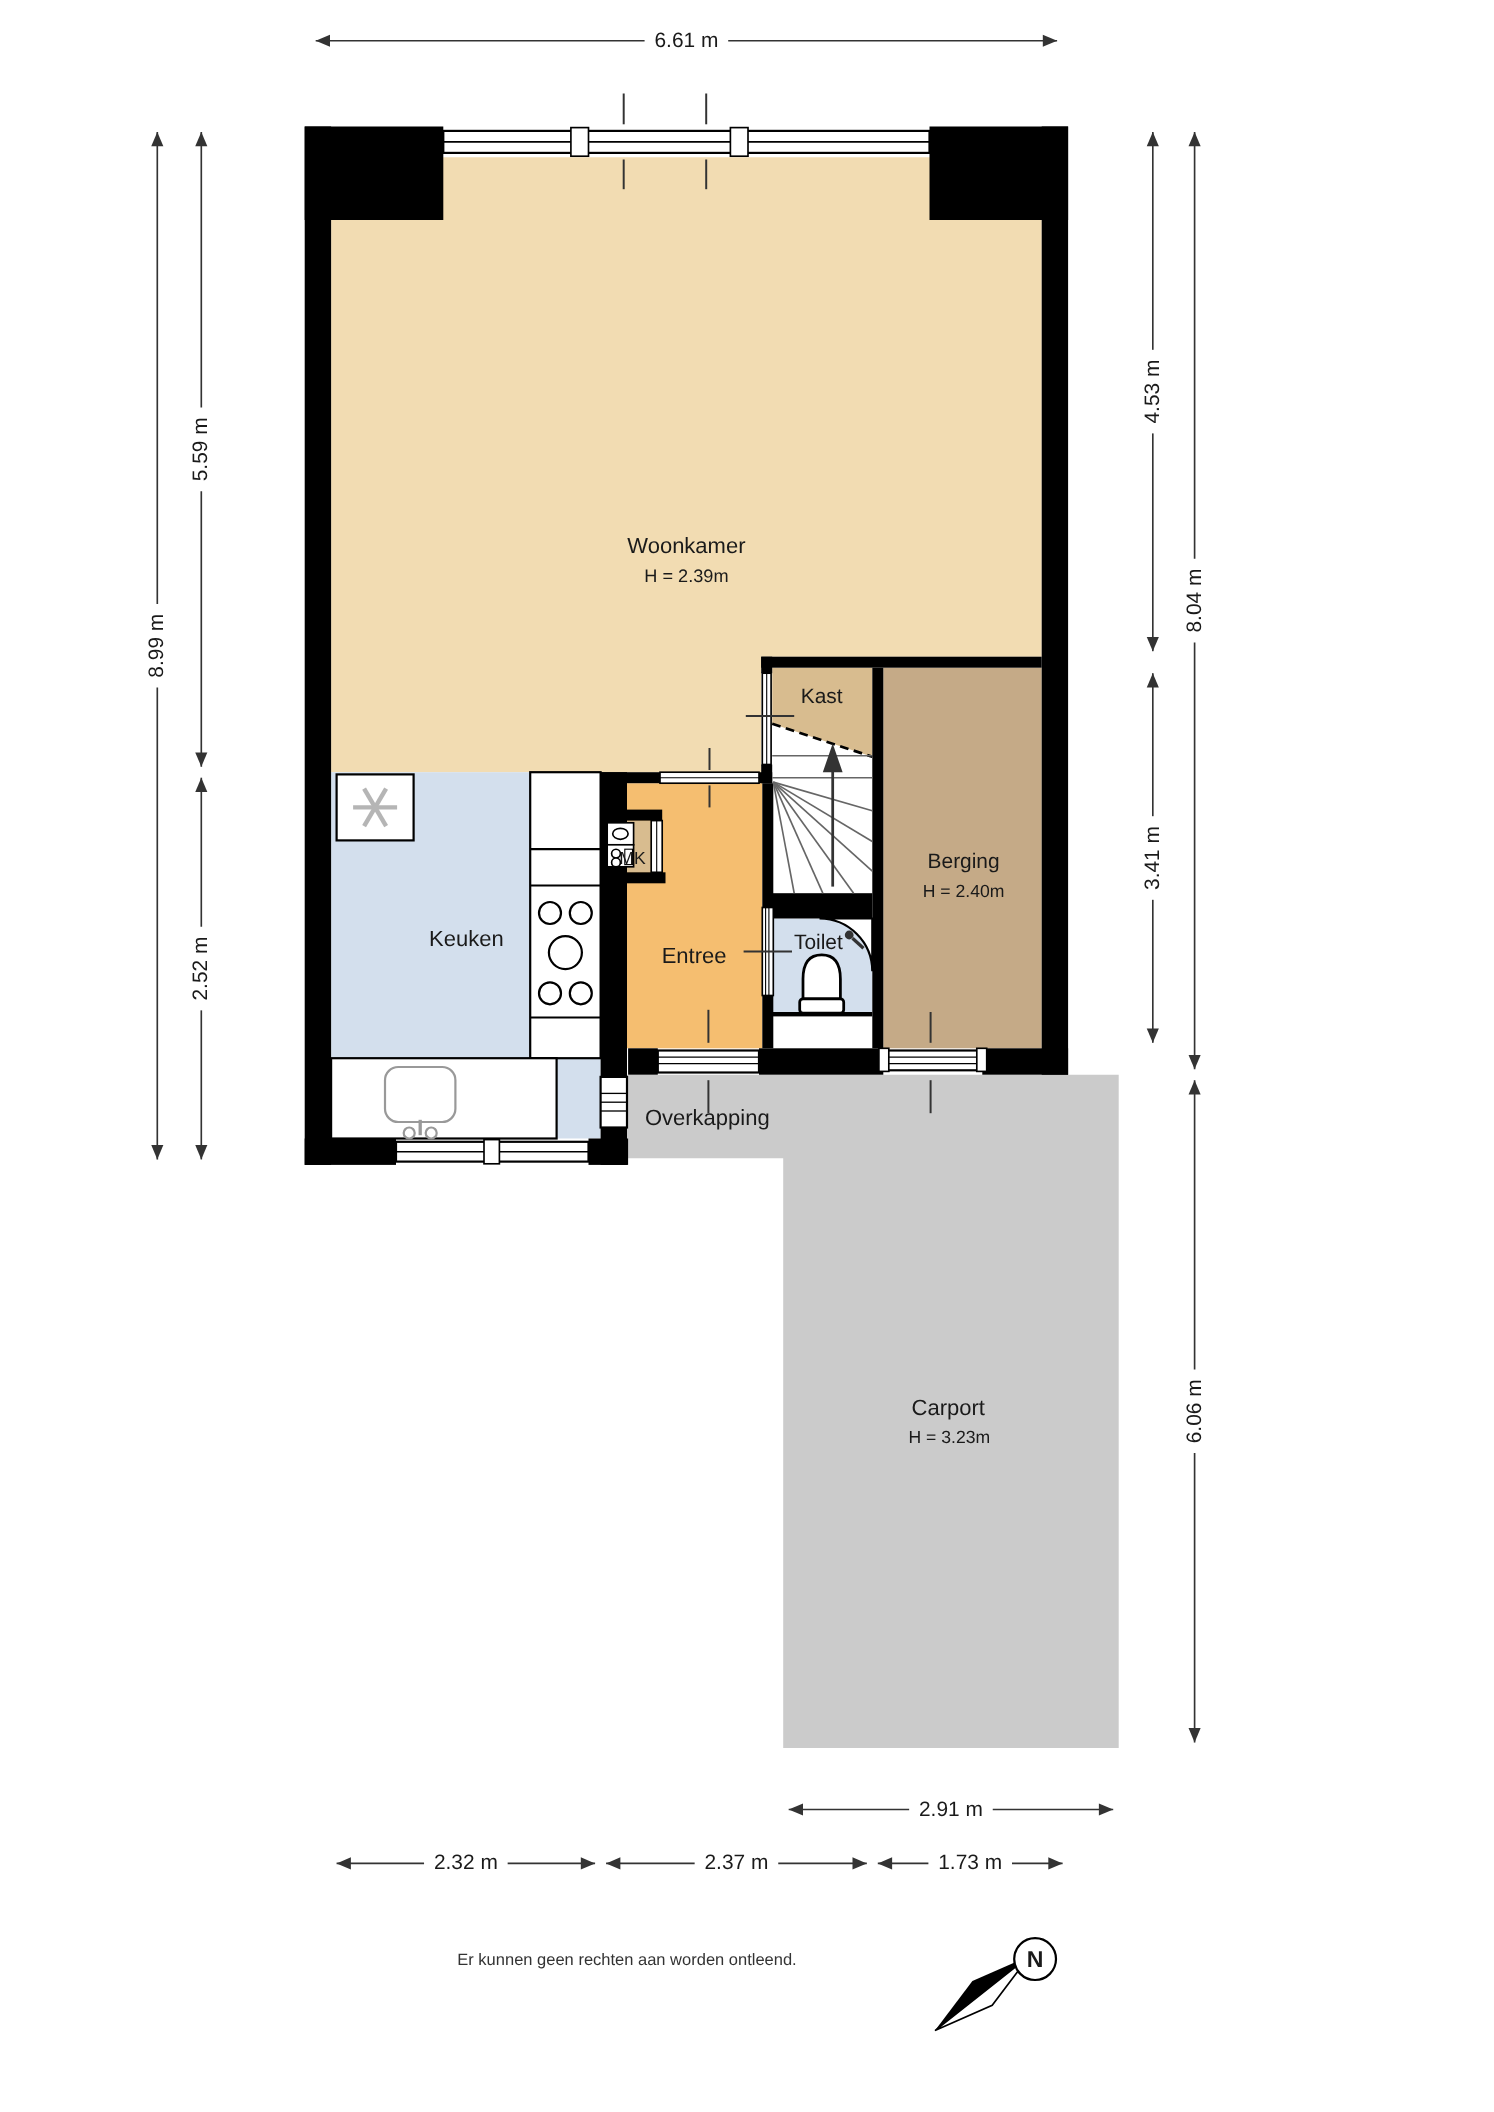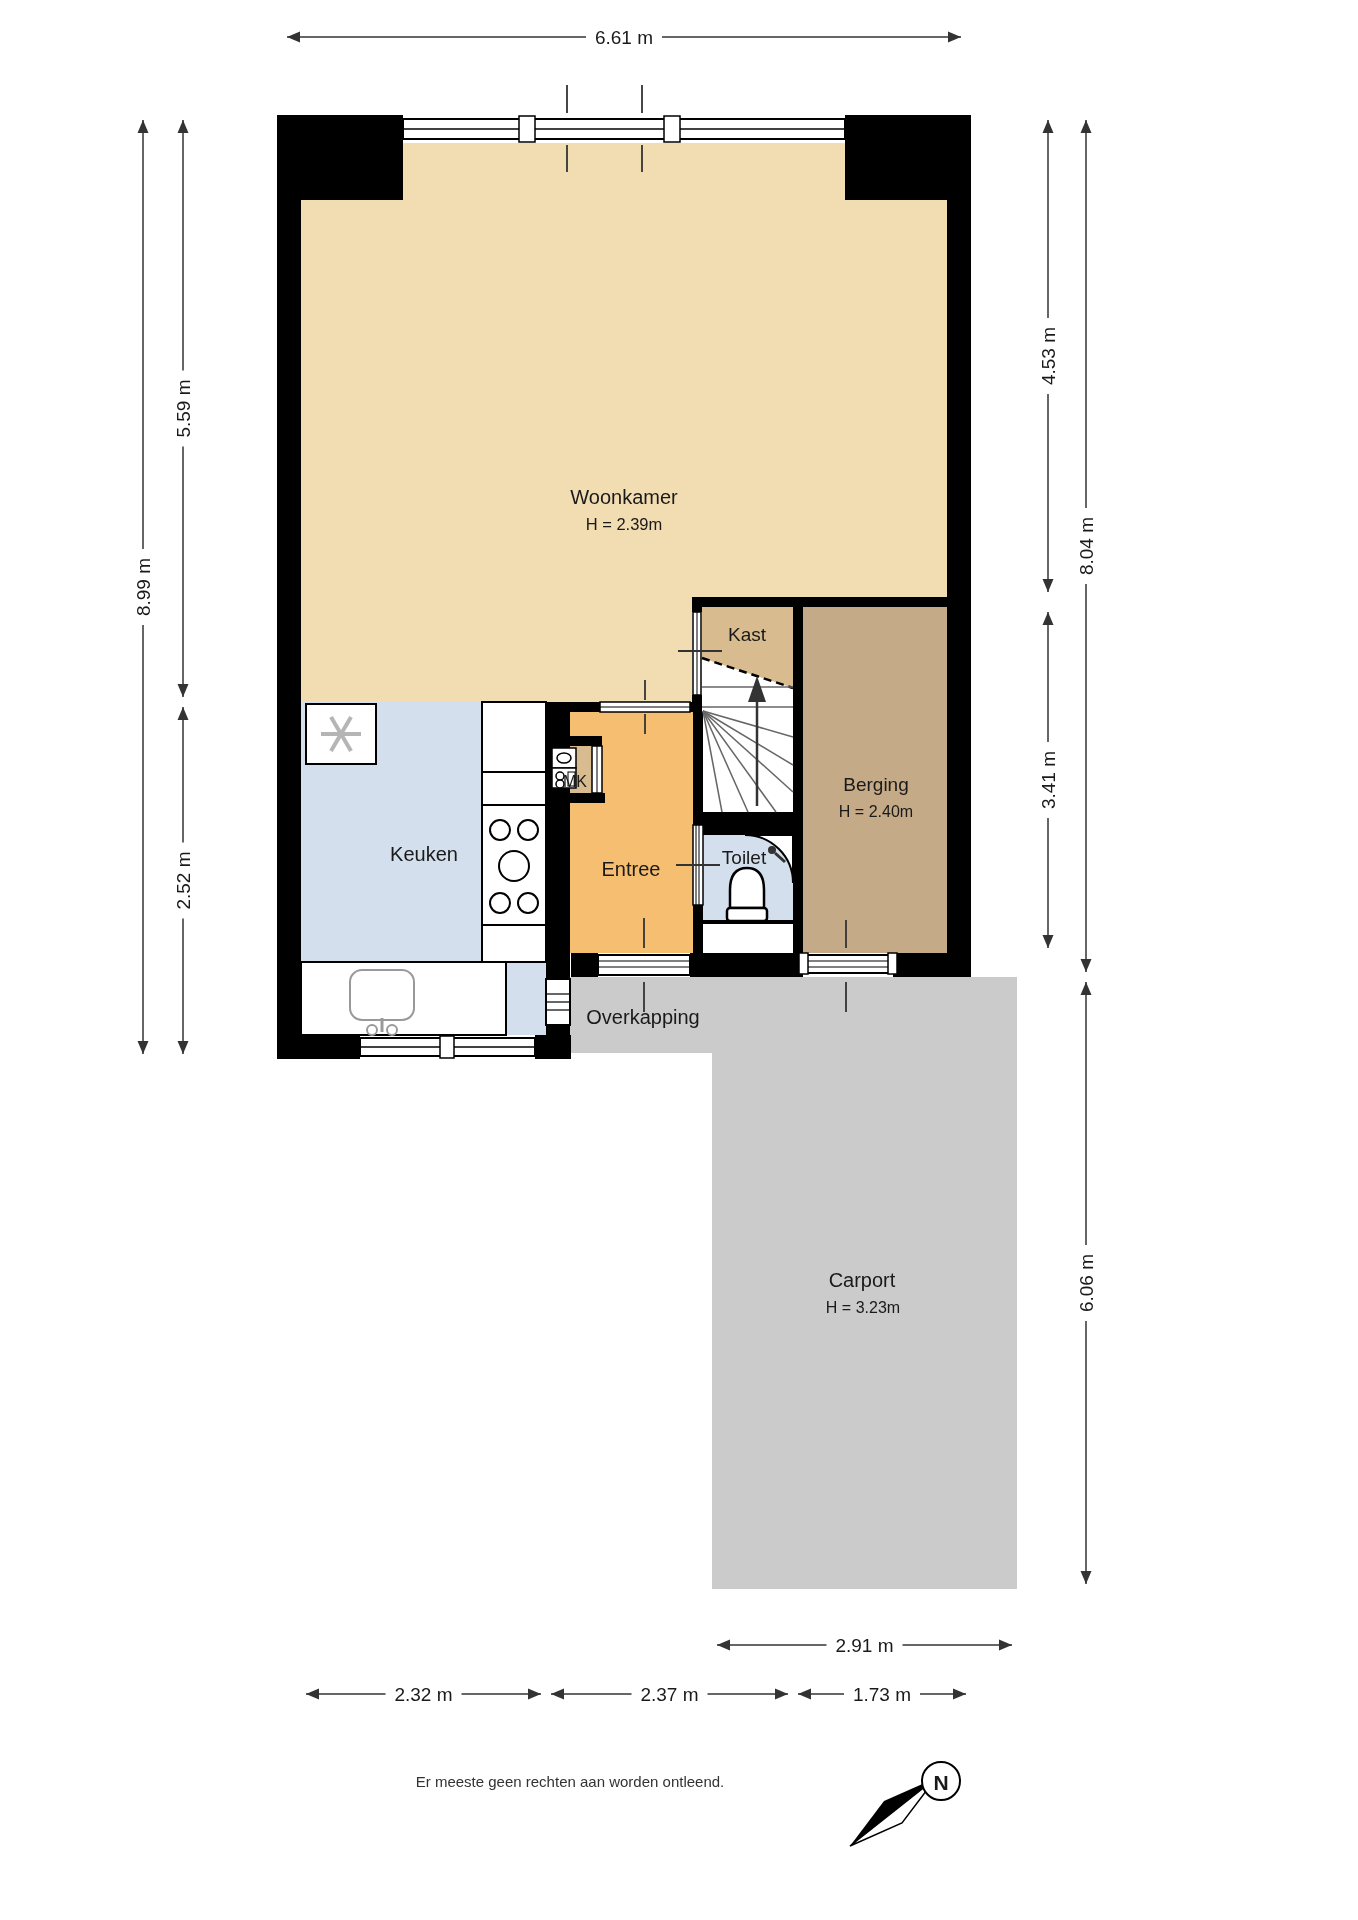--- a/index.html
+++ b/index.html
@@ -234,15 +234,15 @@
         <text x="863" y="1307" fill="#1a1a1a" font-size="16" text-anchor="middle" dominant-baseline="central" font-family="&quot;Liberation Sans&quot;, sans-serif" font-weight="normal">H = 3.23m</text>
       </g>
       <g>
         <polygon fill="#ffffff" stroke="#000000" stroke-width="1.5" points="850,1846 936,1778 902,1823"></polygon>
         <polygon fill="#000000" points="850,1846 936,1778 884,1801"></polygon>
         <circle fill="#ffffff" stroke="#000000" stroke-width="2" cx="941" cy="1781" r="19"></circle>
         <text x="941" y="1782" fill="#1a1a1a" font-size="21" text-anchor="middle" dominant-baseline="central" font-family="&quot;Liberation Sans&quot;, sans-serif" font-weight="bold">N</text>
       </g>
     </svg>
   <div id="footer">
-    <div>Er meeste geen rechten aan worden ontleend.</div>
+    <div>Er kunnen geen rechten aan worden ontleend.</div>
   </div>
 </div>
 
 </body></html>

